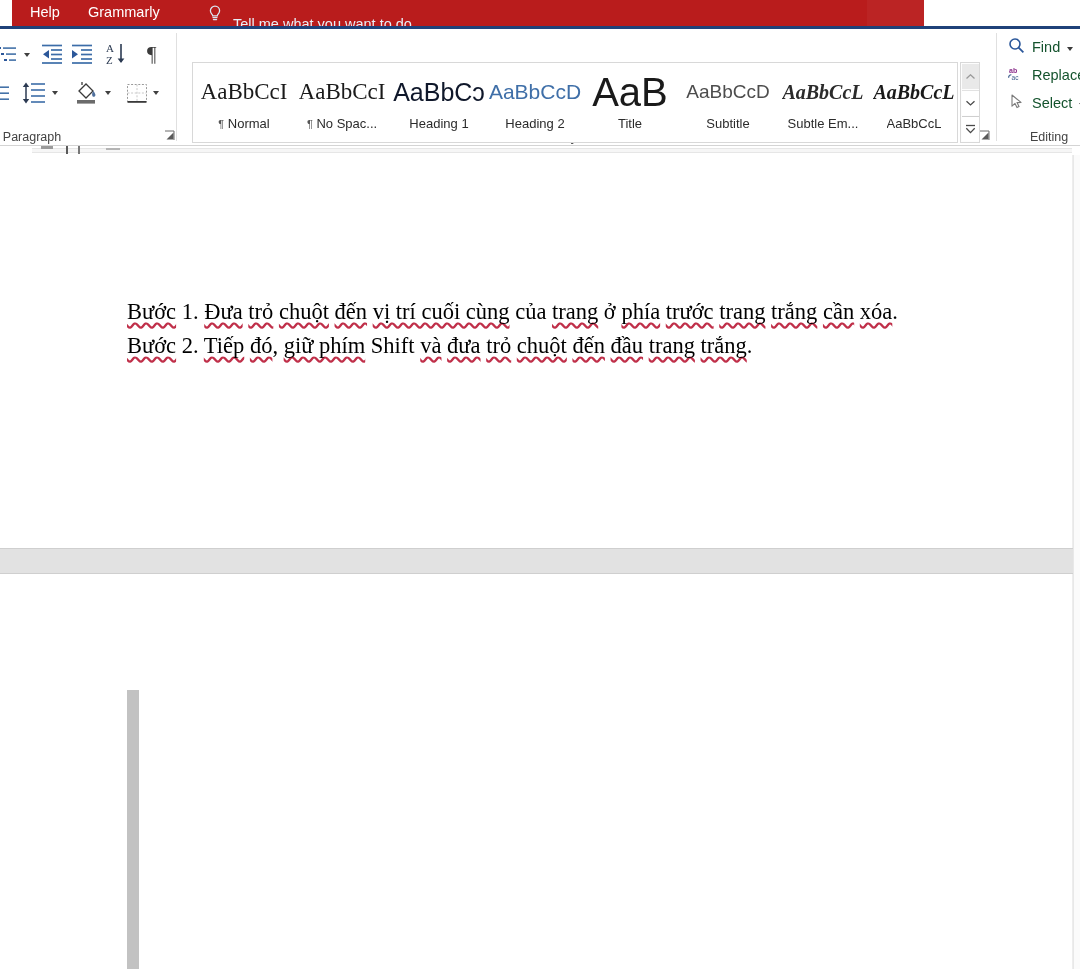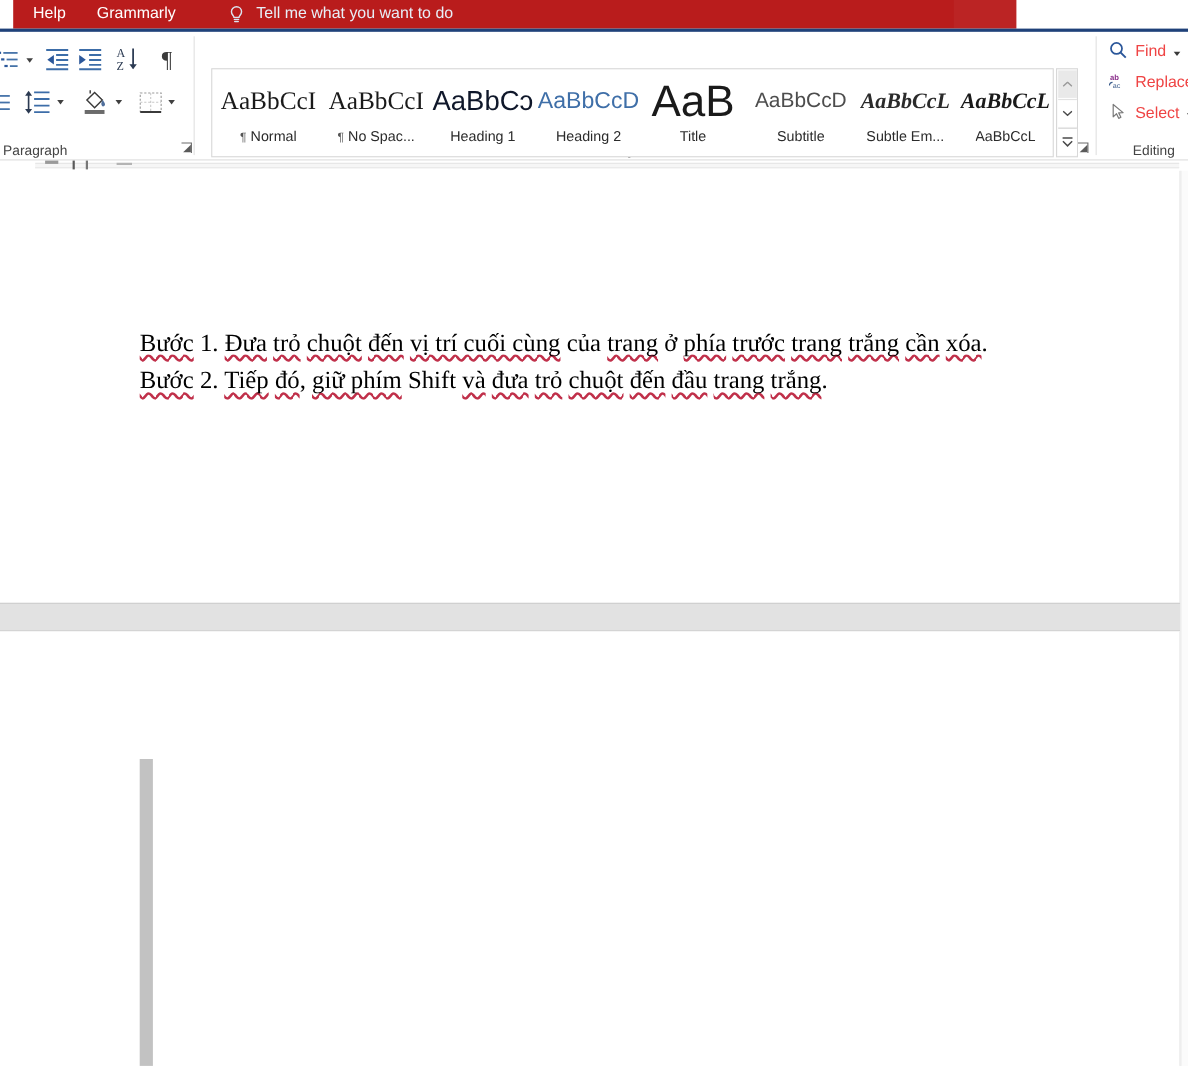--- a/index.html
+++ b/index.html
@@ -97,21 +97,21 @@
     background: #ffffff;
   }
   .gal-btn.top { top: 1px; background: #e9e9e9; }
   .gal-btn.mid { top: 27px; border-top: 1px solid #e2e2e2; }
   .gal-btn.bot { top: 53px; border-top: 1px solid #cfcfcf; }
 
   
   .edit-item {
     position: absolute; left: 1008px; height: 26px;
     display: flex; align-items: center; gap: 7px;
-    font-size: 14.5px; color: #ef4444; white-space: nowrap;
+    font-size: 14.5px; color: #14532d; white-space: nowrap;
   }
 
   
   .ruler {
     position: absolute; left: 0; top: 146px; width: 1080px; height: 9px;
     background: #ffffff;
   }
   .ruler-track {
     position: absolute; left: 32px; top: 2px; width: 1040px; height: 5px;
     background: #f6f6f6; border-top: 1px solid #e6e6e6;
@@ -176,21 +176,21 @@
     <div class="tab" style="left:12px;">Help</div>
     <div class="tab" style="left:70px;">Grammarly</div>
 
     <span class="bulb">
       <svg width="18" height="19" viewBox="0 0 18 19">
         <path d="M9 2.2c-2.6 0-4.6 2-4.6 4.5 0 1.8 1 2.8 1.7 3.7.4.5.6.9.6 1.4h4.6c0-.5.2-.9.6-1.4.7-.9 1.7-1.9 1.7-3.7 0-2.5-2-4.5-4.6-4.5z" fill="none" stroke="#dbe4f0" stroke-width="1.3"></path>
         <path d="M7 13.6h4M7.4 15.6h3.2" stroke="#dbe4f0" stroke-width="1.3" stroke-linecap="round"></path>
       </svg>
     </span>
 
-    <div class="tell-me" style="left:221px;">Tell me what you want to do</div>
+    <div class="tell-me" style="left:221px;margin-top:12px;">Tell me what you want to do</div>
   </div>
   <div class="tabbar-shadow"></div>
 
   <div class="ribbon">
 
     <div class="grp-sep" style="left:176px;"></div>
     <div class="grp-sep" style="left:996px;"></div>
 
     <div class="ico btn" style="left:-4px;top:14px;width:26px;height:22px;">
       <svg width="22" height="18" viewBox="0 0 22 18">

